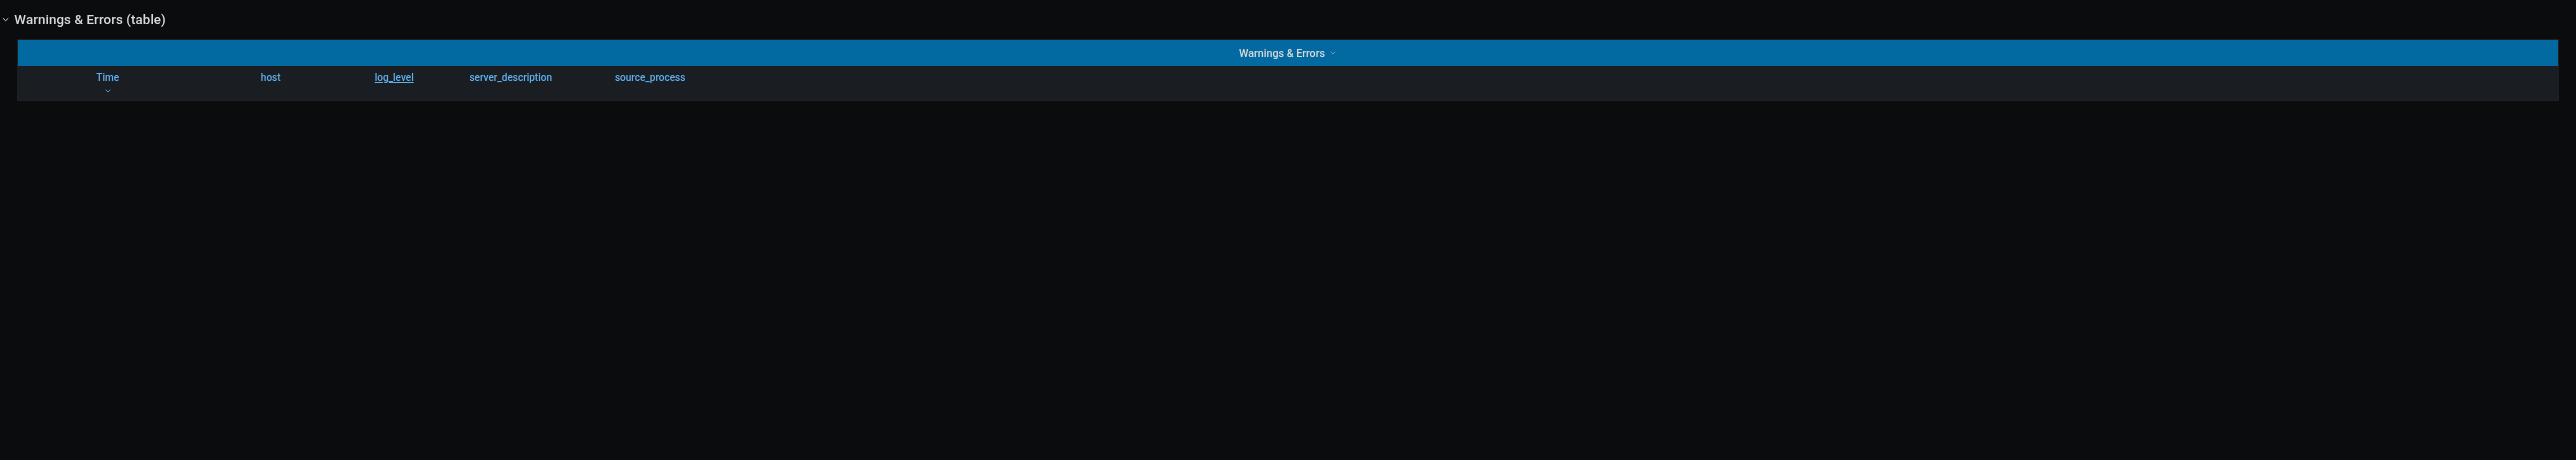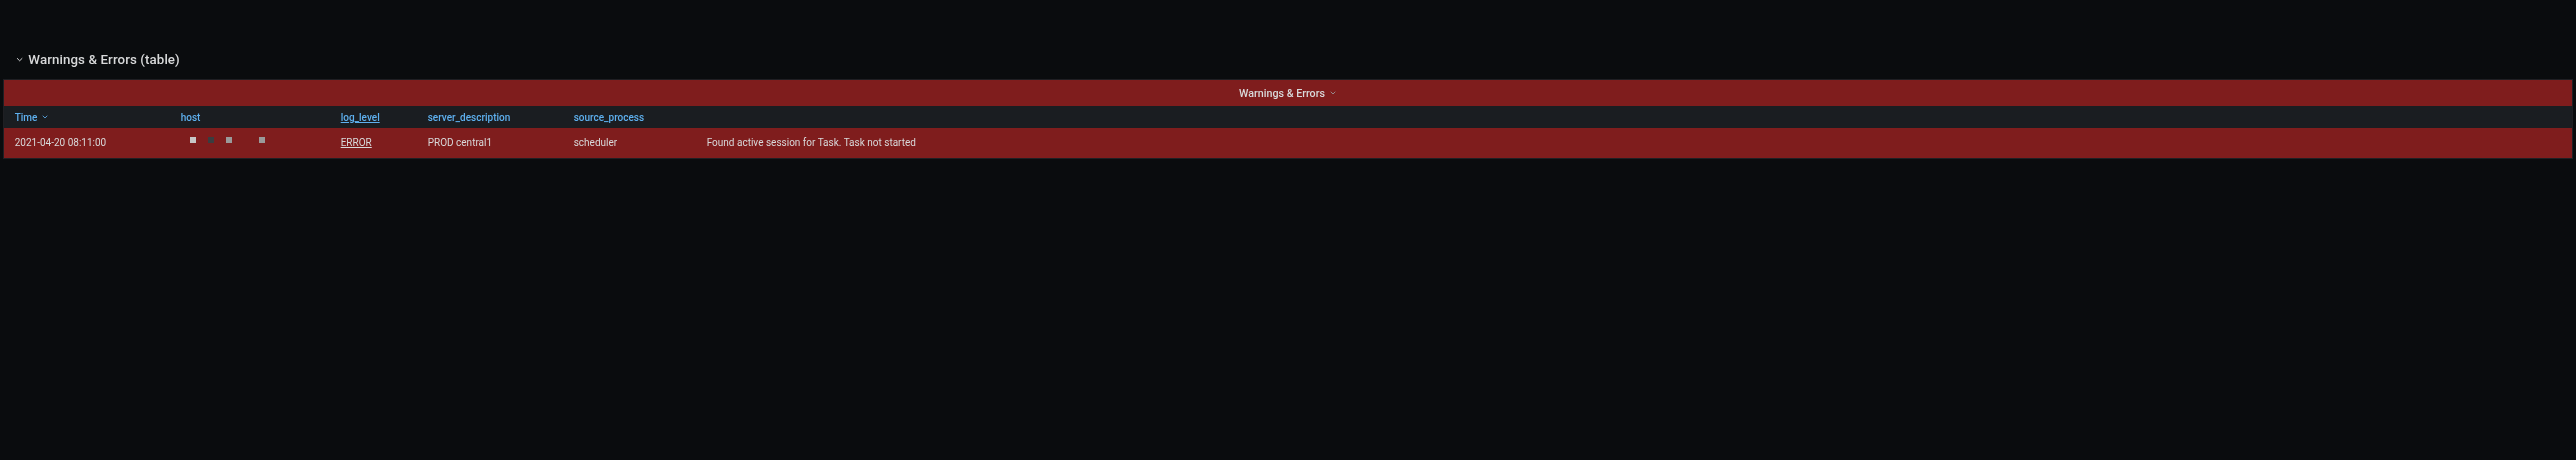--- a/index.html
+++ b/index.html
@@ -10,40 +10,39 @@
     body {
       background-color: #0a0c0e;
       font-family: -apple-system, BlinkMacSystemFont, "Segoe UI", Roboto, Helvetica, Arial, sans-serif;
       color: #d8d9da;
       min-height: 461px;
       padding: 0;
     }
     .panel-header {
       display: flex;
       align-items: center;
-      padding: 12px 12px 12px 15px;
+      padding: 12px 12px 12px 1px;
       gap: 4px;
-      margin-top: 40px;
     }
     .chevron {
       width: 9.3px;
       height: 9.3px;
       display: inline-flex;
       align-items: center;
       justify-content: center;
     }
     .panel-title {
       font-size: 13.3px;
       font-weight: 500;
       color: #d8d9da;
       letter-spacing: 0.1px;
     }
     .panel-container {
-      background: #7f1d1d;
-      margin: 0 3px;
+      background: #0369a1;
+      margin: 0 17px;
       border: 0.7px solid #1f1f23;
     }
     .panel-inner-header {
       display: flex;
       justify-content: center;
       align-items: center;
       padding: 6.7px 0;
       font-size: 10.7px;
       font-weight: 500;
       color: #d8d9da;
@@ -57,20 +56,21 @@
       background: #1a1d21;
       padding: 5.3px 6.7px;
     }
     .table-body-row {
       display: flex;
       padding: 9.3px 6.7px;
       background: transparent;
     }
     .col {
       padding: 0 4px;
+      flex-direction: column;
     }
     .col-time { width: 166px; }
     .col-host { width: 160px; }
     .col-loglevel { width: 87px; text-decoration: underline; }
     .col-serverdesc { width: 146px; }
     .col-sourceproc { width: 133px; }
     .col-message { flex: 1; }
     .header-cell {
       color: #5eb0ef;
       font-size: 10px;
@@ -141,30 +141,15 @@
         <span>log_level</span>
       </div>
       <div class="col col-serverdesc header-cell">
         <span>server_description</span>
       </div>
       <div class="col col-sourceproc header-cell">
         <span>source_process</span>
       </div>
     </div>
 
-    <div class="table-body-row">
-      <div class="col col-time body-cell">2021-04-20 08:11:00</div>
-      <div class="col col-host body-cell">
-        <div class="host-squares">
-          <span class="square sq-light"></span>
-          <span class="square sq-dim"></span>
-          <span class="square sq-med"></span>
-          <span class="square sq-med" style="margin-left:14.6px;"></span>
-        </div>
-      </div>
-      <div class="col col-loglevel body-cell">ERROR</div>
-      <div class="col col-serverdesc body-cell">PROD central1</div>
-      <div class="col col-sourceproc body-cell">scheduler</div>
-      <div class="col col-message body-cell">Found active session for Task. Task not started</div>
-    </div>
   </div>
 </div>
 
 
 </body></html>

